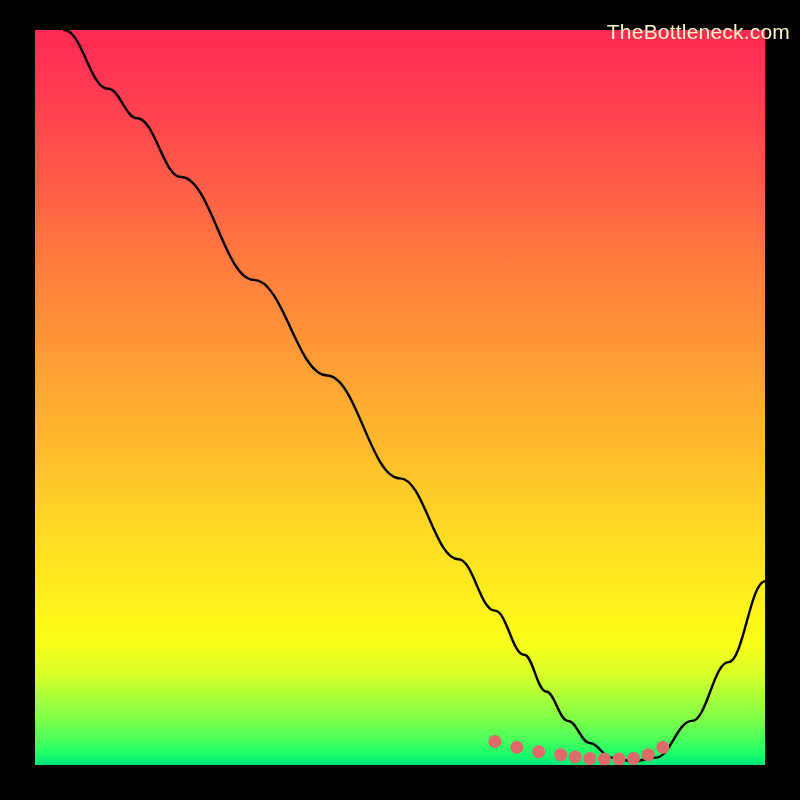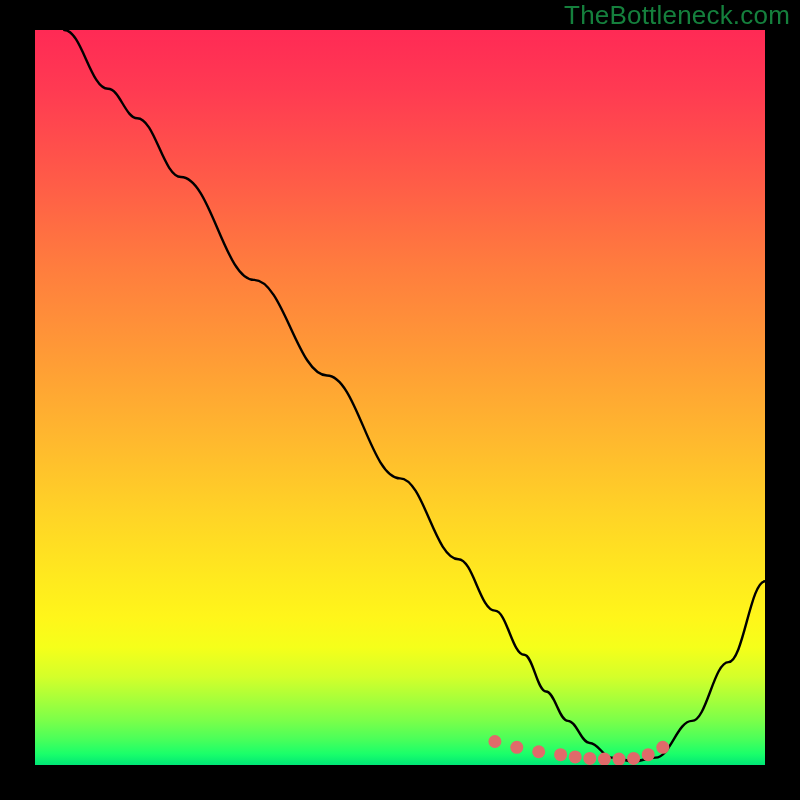--- a/index.html
+++ b/index.html
@@ -12,24 +12,24 @@
     font-family: Arial, Helvetica, sans-serif;
   }
   .frame {
     position: relative;
     width: 800px;
     height: 800px;
     background: #000;
   }
   .watermark {
     position: absolute;
-    top: 0;
+    top: 20px;
     right: 10px;
-    color: #15803d;
-    font-size: 26px;
+    color: #fef9c3;
+    font-size: 21px;
     font-weight: 500;
     letter-spacing: 0.2px;
     z-index: 5;
   }
   .plot-area {
     position: absolute;
     left: 35px;
     top: 30px;
     width: 730px;
     height: 735px;

